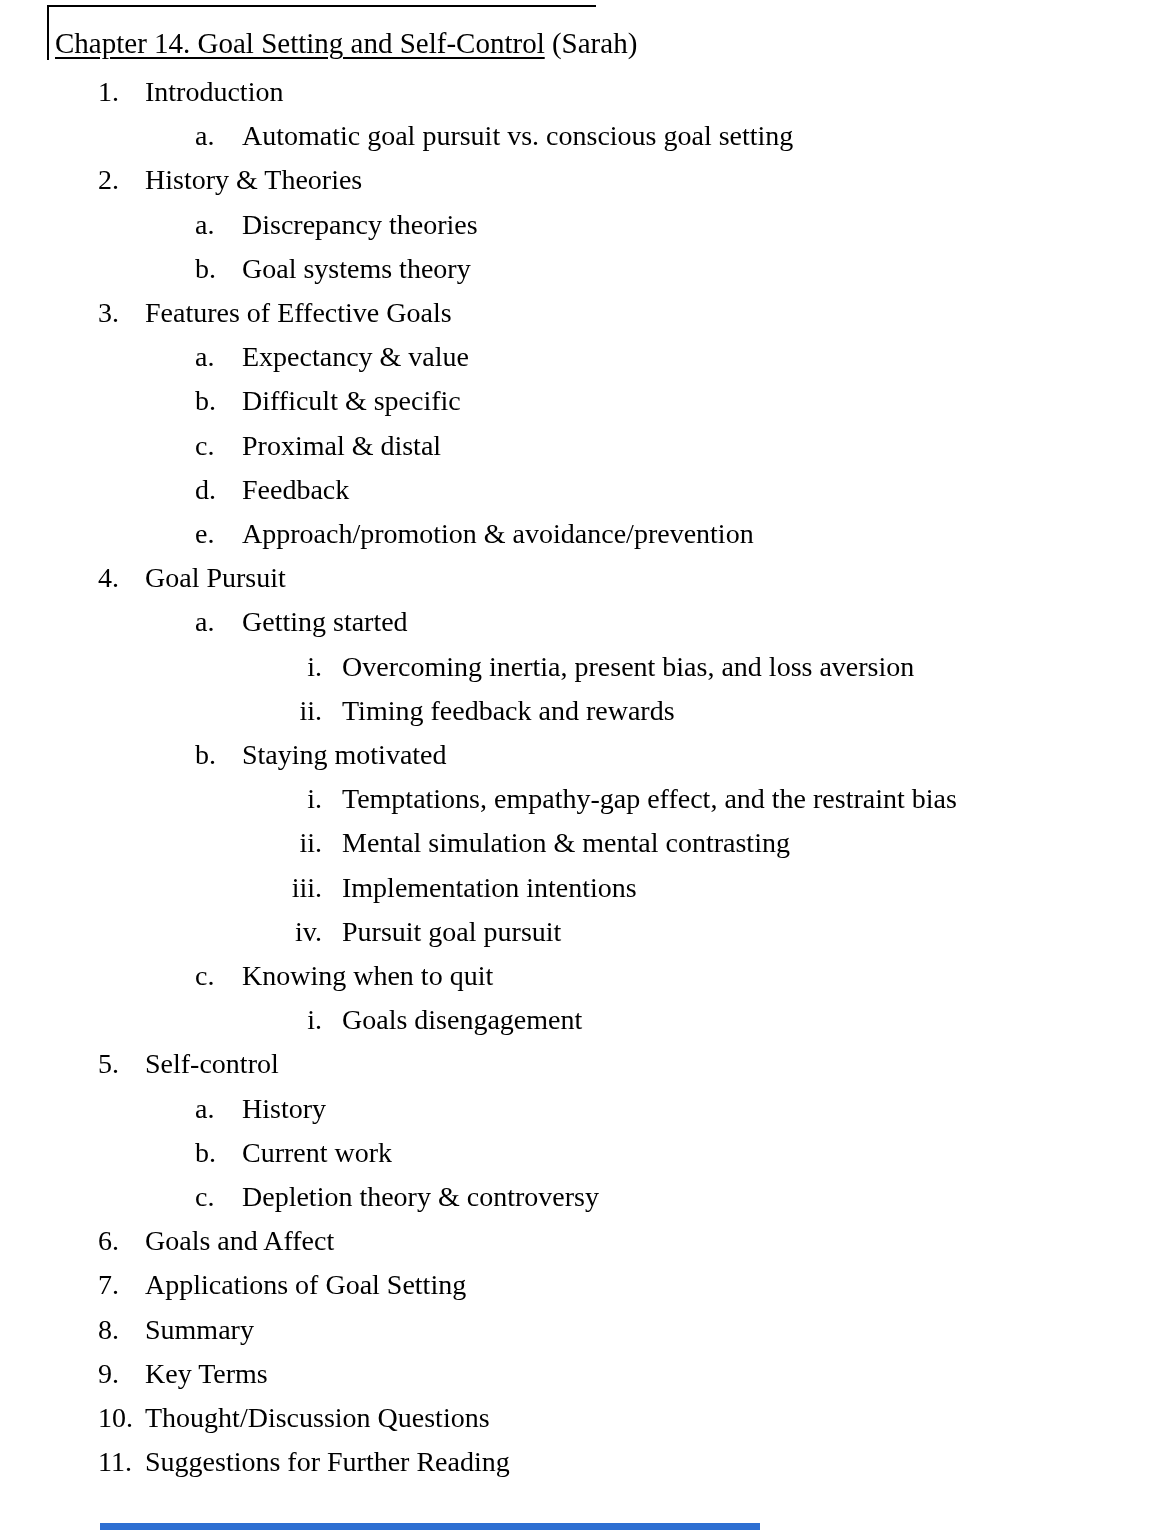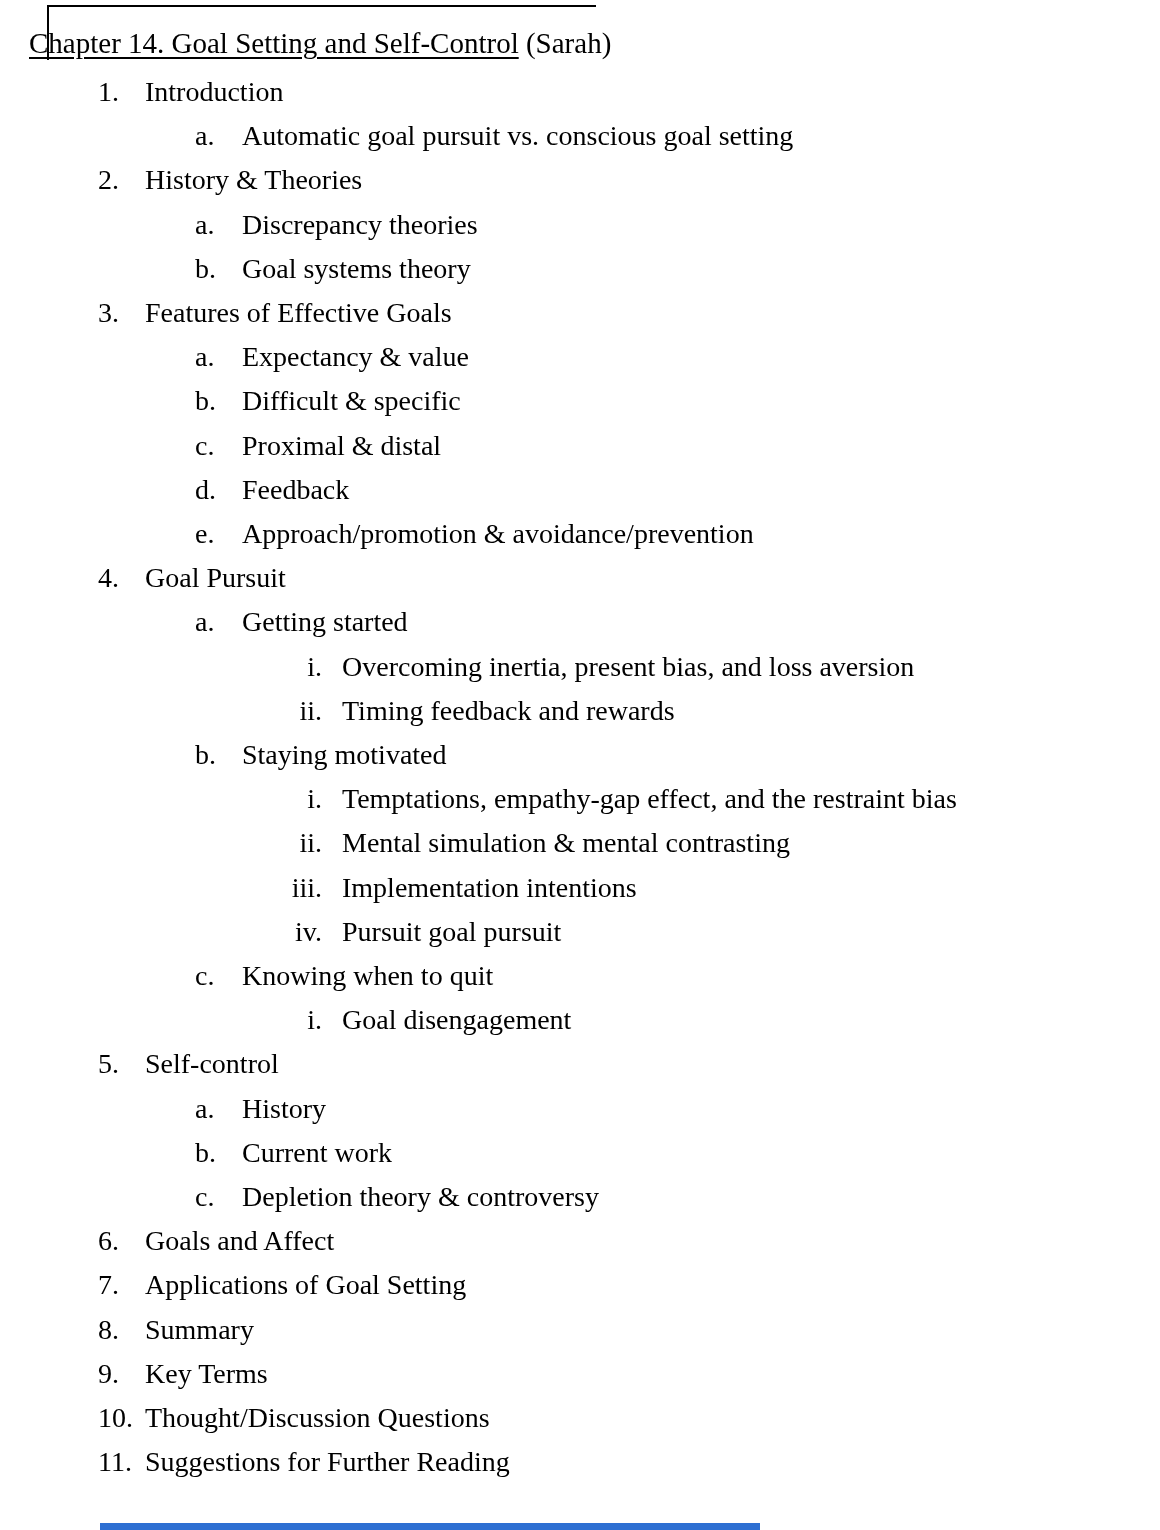--- a/index.html
+++ b/index.html
@@ -27,21 +27,21 @@
     position: absolute;
     left: 47px;
     top: 5px;
     width: 547px;
     height: 53px;
     border-left: 2px solid #000;
     border-top: 2px solid #000;
     pointer-events: none;
   }
   .title {
-    margin-left: 29px;
+    margin-left: 55px;
     font-size: 29px;
     line-height: 42px;
     white-space: nowrap;
   }
   .title .underlined {
     text-decoration: underline;
     text-underline-offset: 4px;
     text-decoration-thickness: 1.5px;
   }
   .outline {
@@ -169,21 +169,21 @@
       <div class="row level3">
         <span class="marker">iv.</span>
         <span class="text">Pursuit goal pursuit</span>
       </div>
       <div class="row level2">
         <span class="marker">c.</span>
         <span class="text">Knowing when to quit</span>
       </div>
       <div class="row level3">
         <span class="marker">i.</span>
-        <span class="text">Goal disengagement</span>
+        <span class="text">Goals disengagement</span>
       </div>
       <div class="row level1">
         <span class="marker">5.</span>
         <span class="text">Self-control</span>
       </div>
       <div class="row level2">
         <span class="marker">a.</span>
         <span class="text">History</span>
       </div>
       <div class="row level2">

